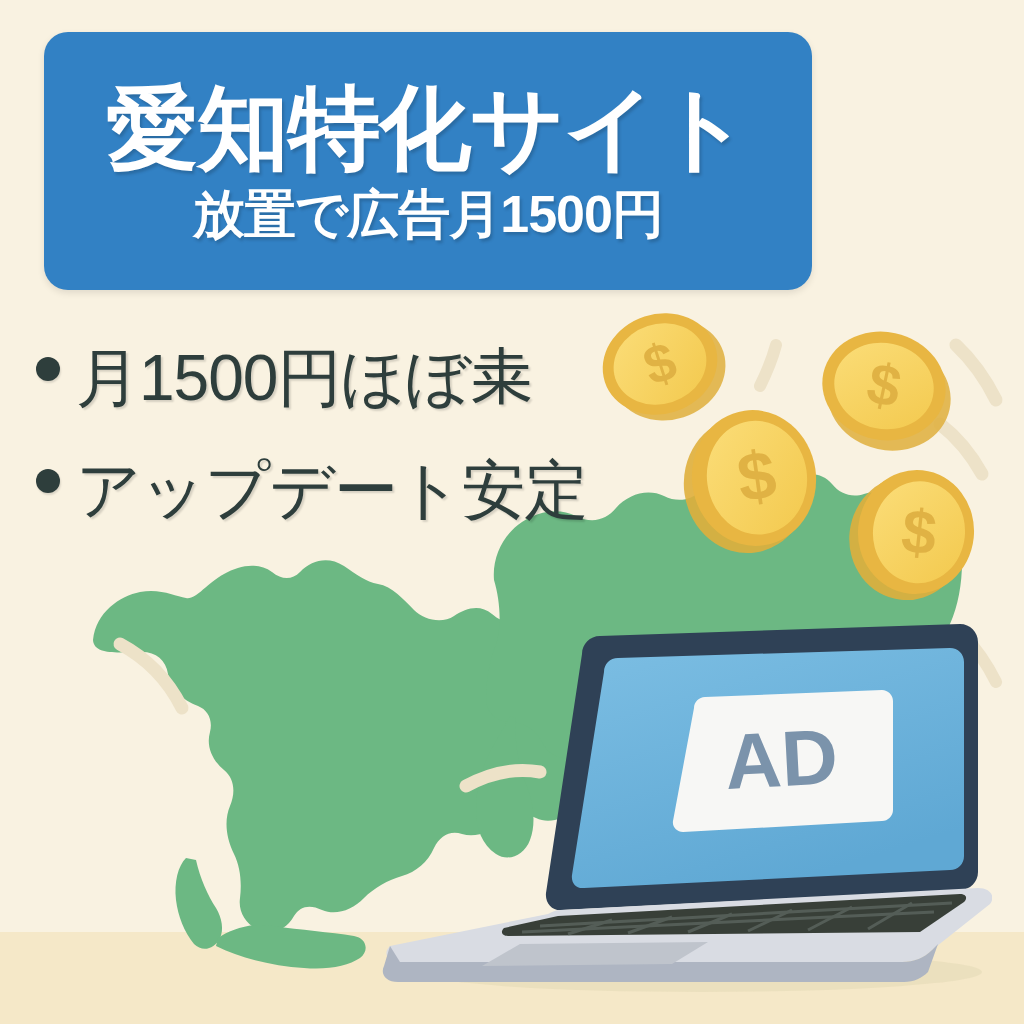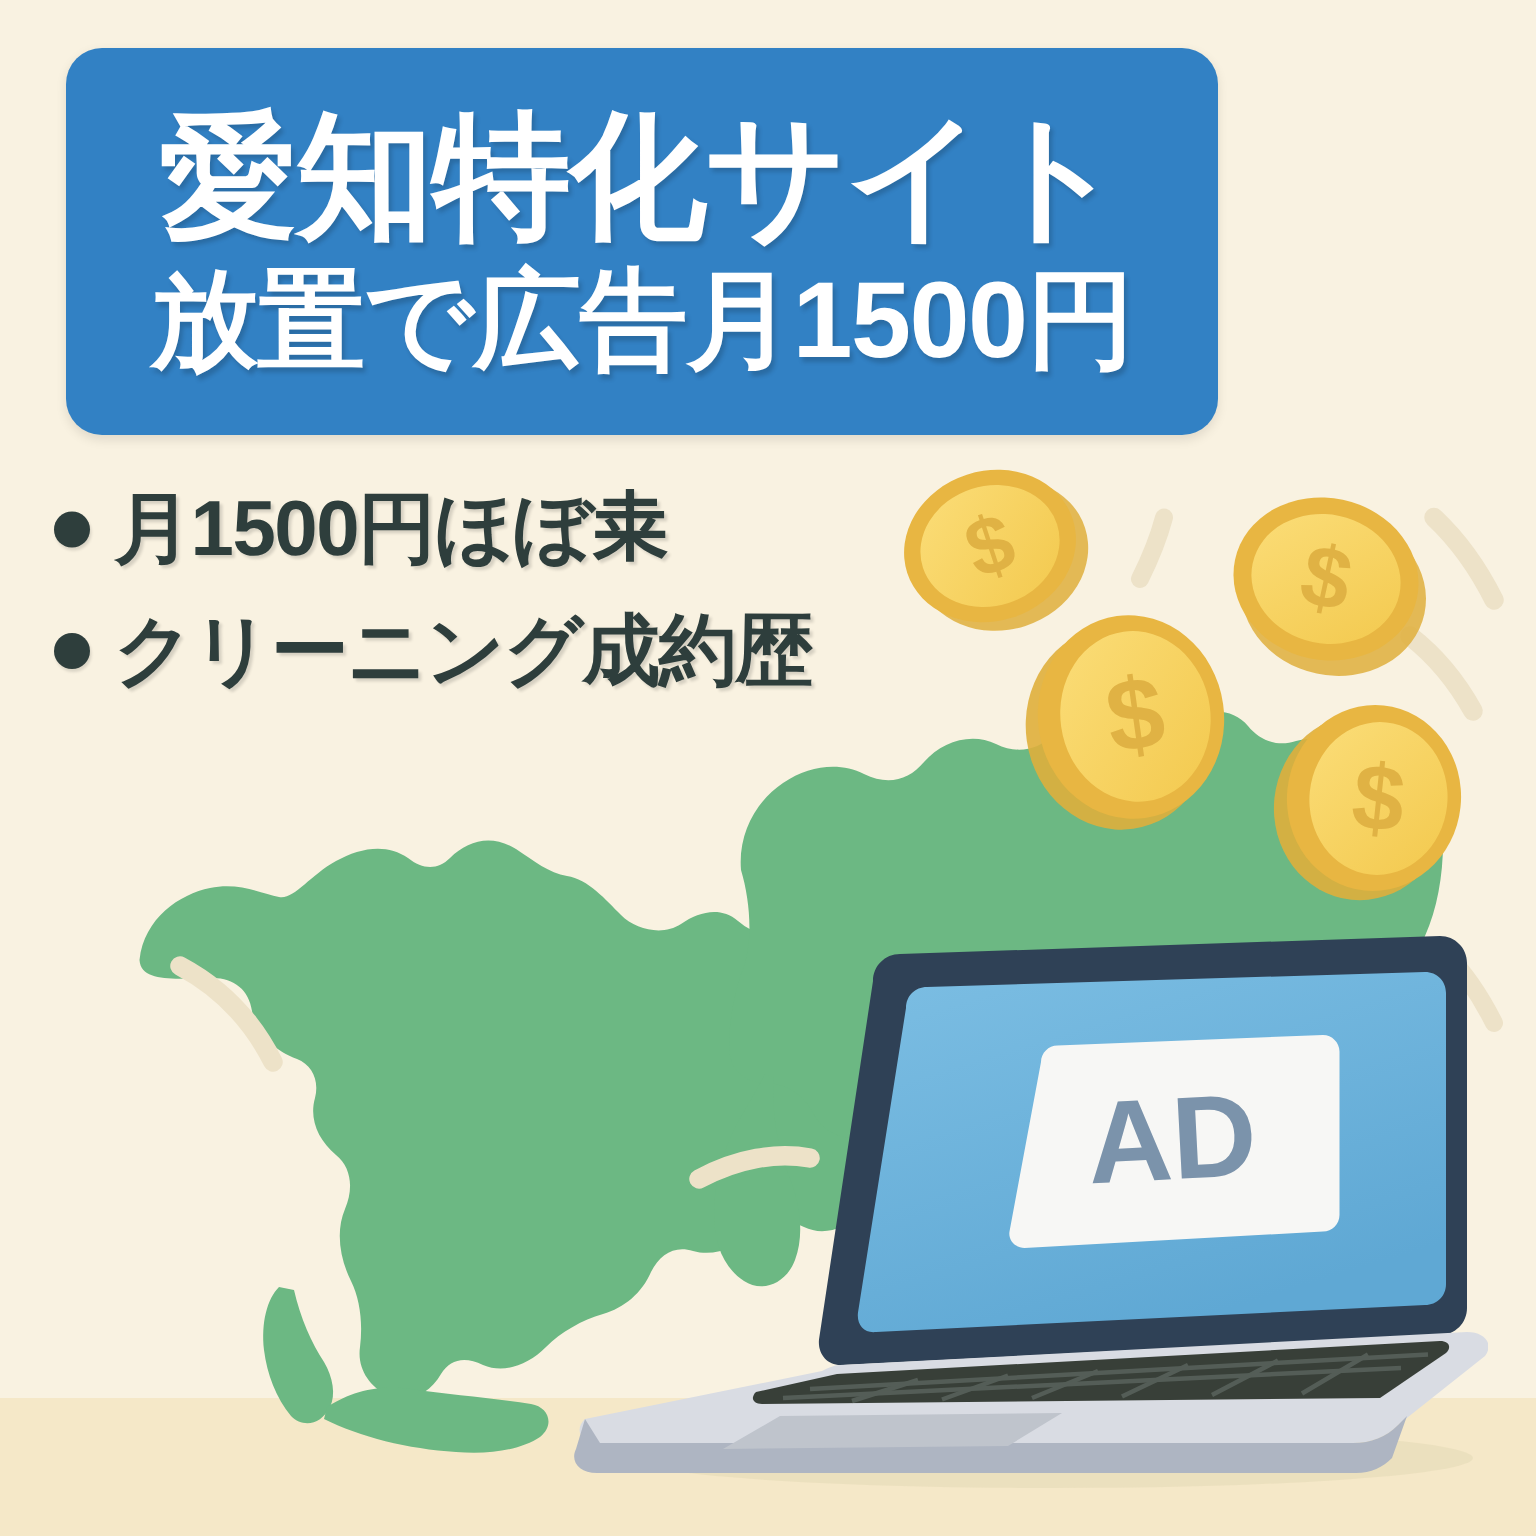--- a/index.html
+++ b/index.html
@@ -30,37 +30,38 @@
   }
   .banner-line{
     color:#FFFFFF;
     font-weight:bold;
     letter-spacing:-1px;
     white-space:nowrap;
     text-shadow:2px 3px 3px rgba(0,0,0,.17);
     line-height:1.0;
   }
   .banner-line.l1{font-size:92px;margin-bottom:14px;}
-  .banner-line.l2{font-size:72px;}
+  .banner-line.l2{font-size:52px;}
   
   .bullets{
     position:absolute;left:36px;top:326px;width:600px;
   }
   .bullet-row{
     display:flex;align-items:center;margin-bottom:26px;
   }
   .bullet-dot{
     width:24px;height:24px;border-radius:50%;
     background:#2E3E3C;flex:0 0 auto;margin-right:16px;
     box-shadow:1px 2px 2px rgba(0,0,0,.12);
   }
   .bullet-text{
-    color:#2E3E3C;font-size:52px;font-weight:bold;
+    color:#2E3E3C;font-size:64px;font-weight:normal;
     white-space:nowrap;letter-spacing:-1px;line-height:1.05;
     text-shadow:2px 2px 2px rgba(0,0,0,.14);
+    margin-top:19px;
   }
   
   .laptop{position:absolute;left:372px;top:620px;width:620px;height:380px;}
   .laptop svg{width:620px;height:380px;display:block;}
   .ad-card-text{
     font-family:"Liberation Sans",sans-serif;
     font-weight:bold;font-size:78px;fill:#7B93AB;
   }
 </style>
 </head>
@@ -264,17 +265,17 @@
     <div class="banner-line l2">放置で広告月1500円</div>
   </div>
 
   <div class="bullets">
     <div class="bullet-row">
       <span class="bullet-dot"></span>
       <span class="bullet-text">月1500円ほぼ𥸮</span>
     </div>
     <div class="bullet-row">
       <span class="bullet-dot"></span>
-      <span class="bullet-text">クリーニング成約歴</span>
+      <span class="bullet-text">アップデート安定</span>
     </div>
   </div>
 
 </div>
 
 </body></html>

